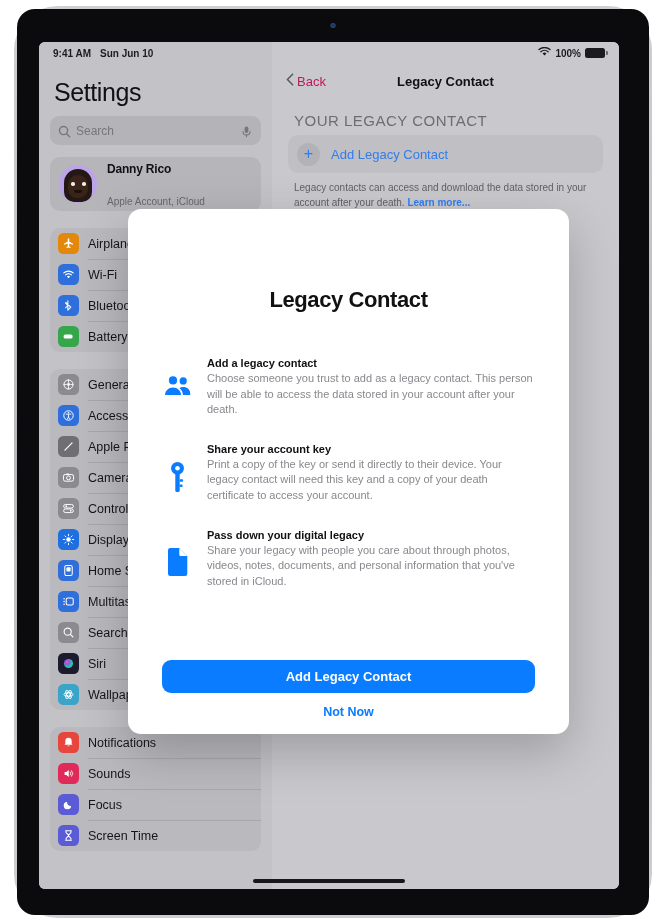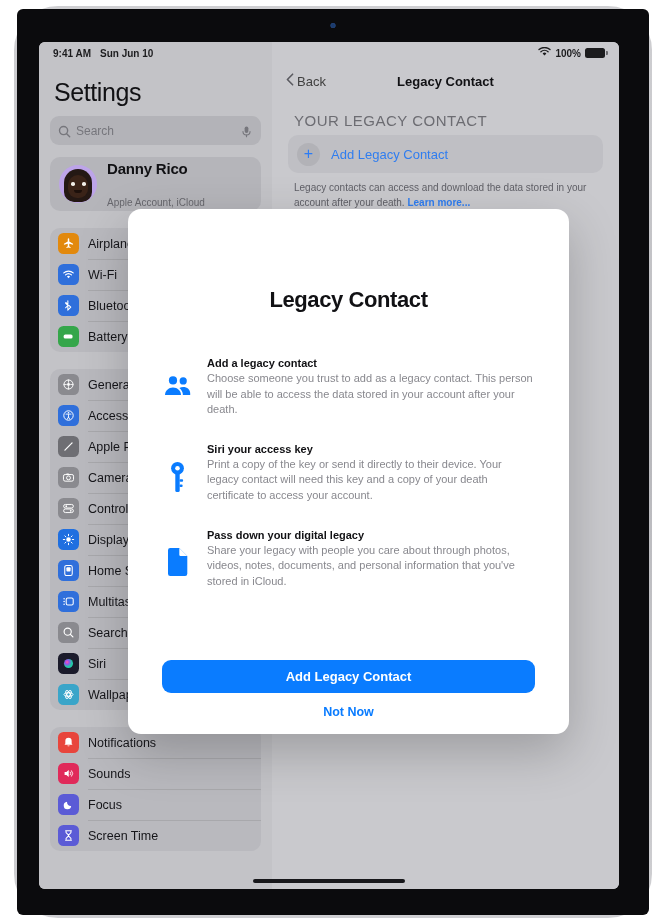--- a/index.html
+++ b/index.html
@@ -18,21 +18,21 @@
     position: absolute;
     left: 14px; top: 6px;
     width: 638px; height: 912px;
     background: linear-gradient(180deg,#cfcfd2 0%,#b9b9bd 50%,#cfcfd2 100%);
     border-radius: 44px;
     padding: 3px;
   }
   #device-bezel {
     width: 100%; height: 100%;
     background: #0b0b0d;
-    border-radius: 6px;
+    border-radius: 18px;
     position: relative;
     overflow: hidden;
   }
   #camera-dot {
     position: absolute;
     left: 50%; top: 14px;
     transform: translateX(-50%);
     width: 5px; height: 5px;
     border-radius: 50%;
     background: #1b3a6b;
@@ -146,21 +146,21 @@
   .av-face {
     position:absolute; left:9px; top:10px;
     width:20px; height:23px;
     border-radius: 10px 10px 9px 9px;
     background:#3a2318;
   }
   .av-eye { position:absolute; top:17px; width:3.5px; height:3.5px; border-radius:50%; background:#f2efe9; }
   .av-eye.l { left:12px; } .av-eye.r { left:23px; }
   .av-mouth { position:absolute; left:15px; top:25px; width:8px; height:3px; border-radius:0 0 5px 5px; background:#1c0f0a; }
   #account-text { min-width:0; }
-  #account-name { font-size: 15px; font-weight: bold; color: #111114; letter-spacing:-0.2px; }
+  #account-name { font-size: 12px; font-weight: bold; color: #111114; letter-spacing:-0.2px; }
   #account-sub { font-size: 10px; color: #67676d; margin-top:20px; white-space:nowrap; }
 
   
   .group {
     margin-top: 17px;
     background: #b9b9be;
     border-radius: 10px;
     overflow: hidden;
   }
   .row {
@@ -199,21 +199,21 @@
     padding-top: 22px;
   }
   #nav-bar {
     height: 34px;
     display: flex; align-items: center;
     padding: 0 14px;
     position: relative;
   }
   #back-button {
     display: flex; align-items: center; gap: 3px;
-    color: #404040; font-size: 13px;
+    color: #be185d; font-size: 13px;
   }
   #nav-title {
     position: absolute; left: 0; right: 0;
     text-align: center;
     font-size: 13px; font-weight: bold; color: #111114;
     pointer-events: none;
   }
   #detail-body { padding: 14px 16px 0 16px; }
   #section-header {
     font-size: 15px; letter-spacing: 0.5px;
@@ -634,21 +634,21 @@
               <div class="feature-icon">
                 <svg width="17" height="32" viewBox="0 0 17 32">
                   <circle cx="8.5" cy="7.3" r="6.4" fill="#0a7cff"></circle>
                   <circle cx="8.5" cy="7.3" r="2.3" fill="#fff"></circle>
                   <rect x="6.3" y="12" width="4.4" height="19" rx="1.5" fill="#0a7cff"></rect>
                   <rect x="10.5" y="18.2" width="3.6" height="2.6" rx="1" fill="#0a7cff"></rect>
                   <rect x="10.5" y="23.4" width="3.1" height="2.6" rx="1" fill="#0a7cff"></rect>
                 </svg>
               </div>
               <div class="feature-text">
-                <div class="feature-title">Siri your access key</div>
+                <div class="feature-title">Share your account key</div>
                 <div class="feature-desc">Print a copy of the key or send it directly to their device. Your legacy contact will need this key and a copy of your death certificate to access your account.</div>
               </div>
             </div>
             <div class="feature">
               <div class="feature-icon">
                 <svg width="23" height="29" viewBox="0 0 23 29">
                   <path d="M2 3.2A2.2 2.2 0 0 1 4.2 1h9.1l8 8v17.8A2.2 2.2 0 0 1 19.1 29H4.2A2.2 2.2 0 0 1 2 26.8z" fill="#0a7cff"></path>
                   <path d="M13.3 1v6.8a1.2 1.2 0 0 0 1.2 1.2h6.8z" fill="#fff"></path>
                 </svg>
               </div>

